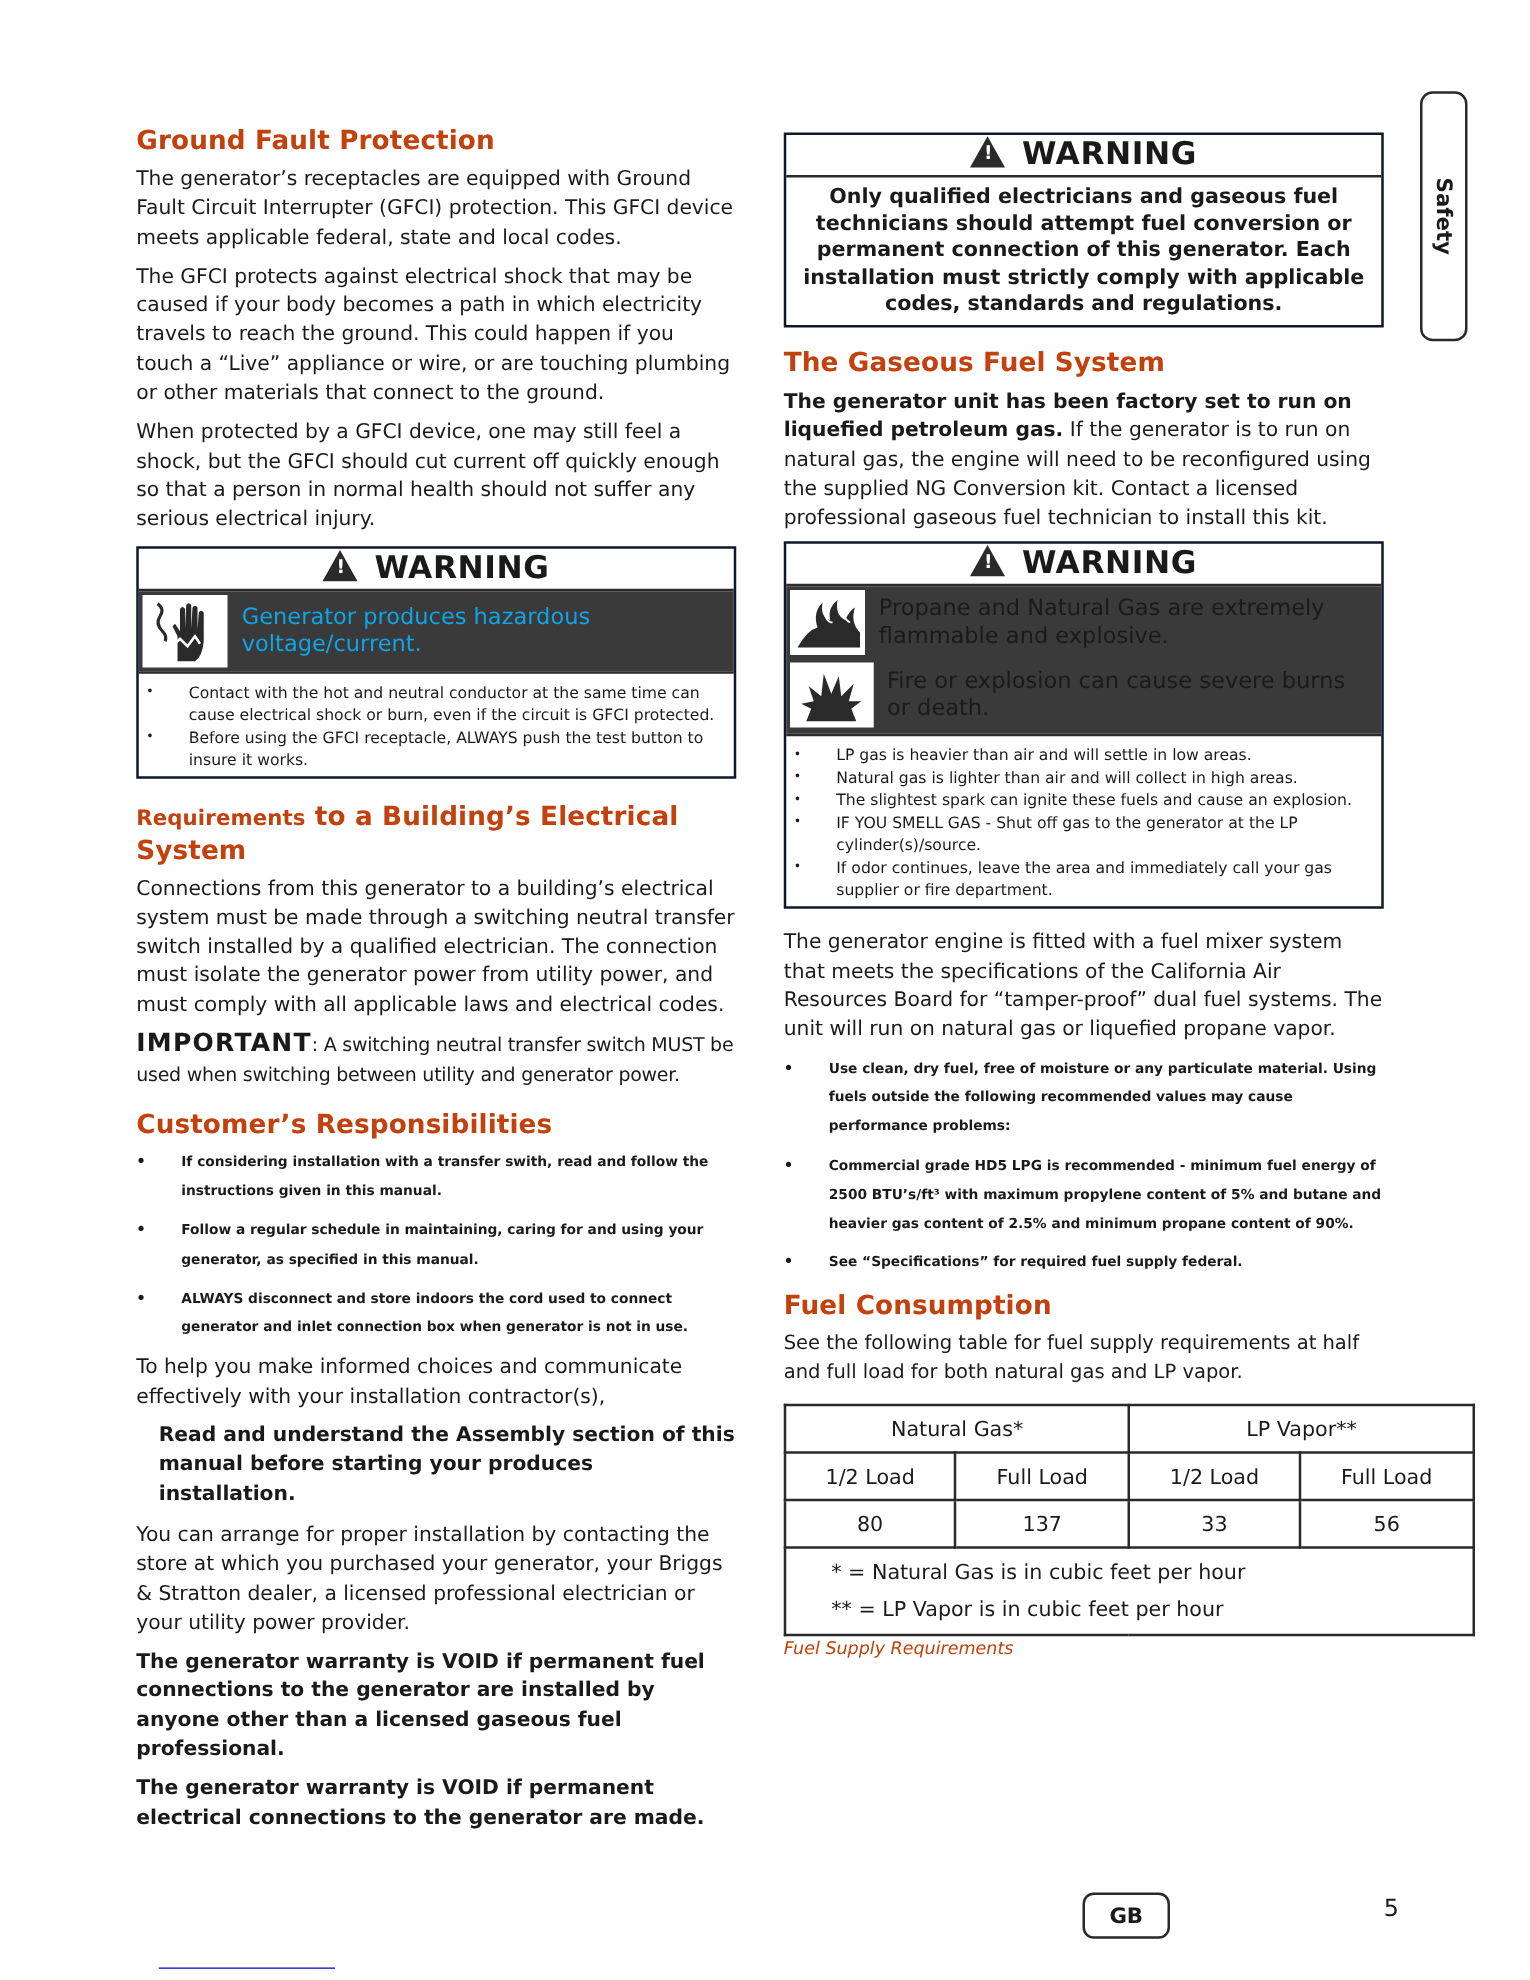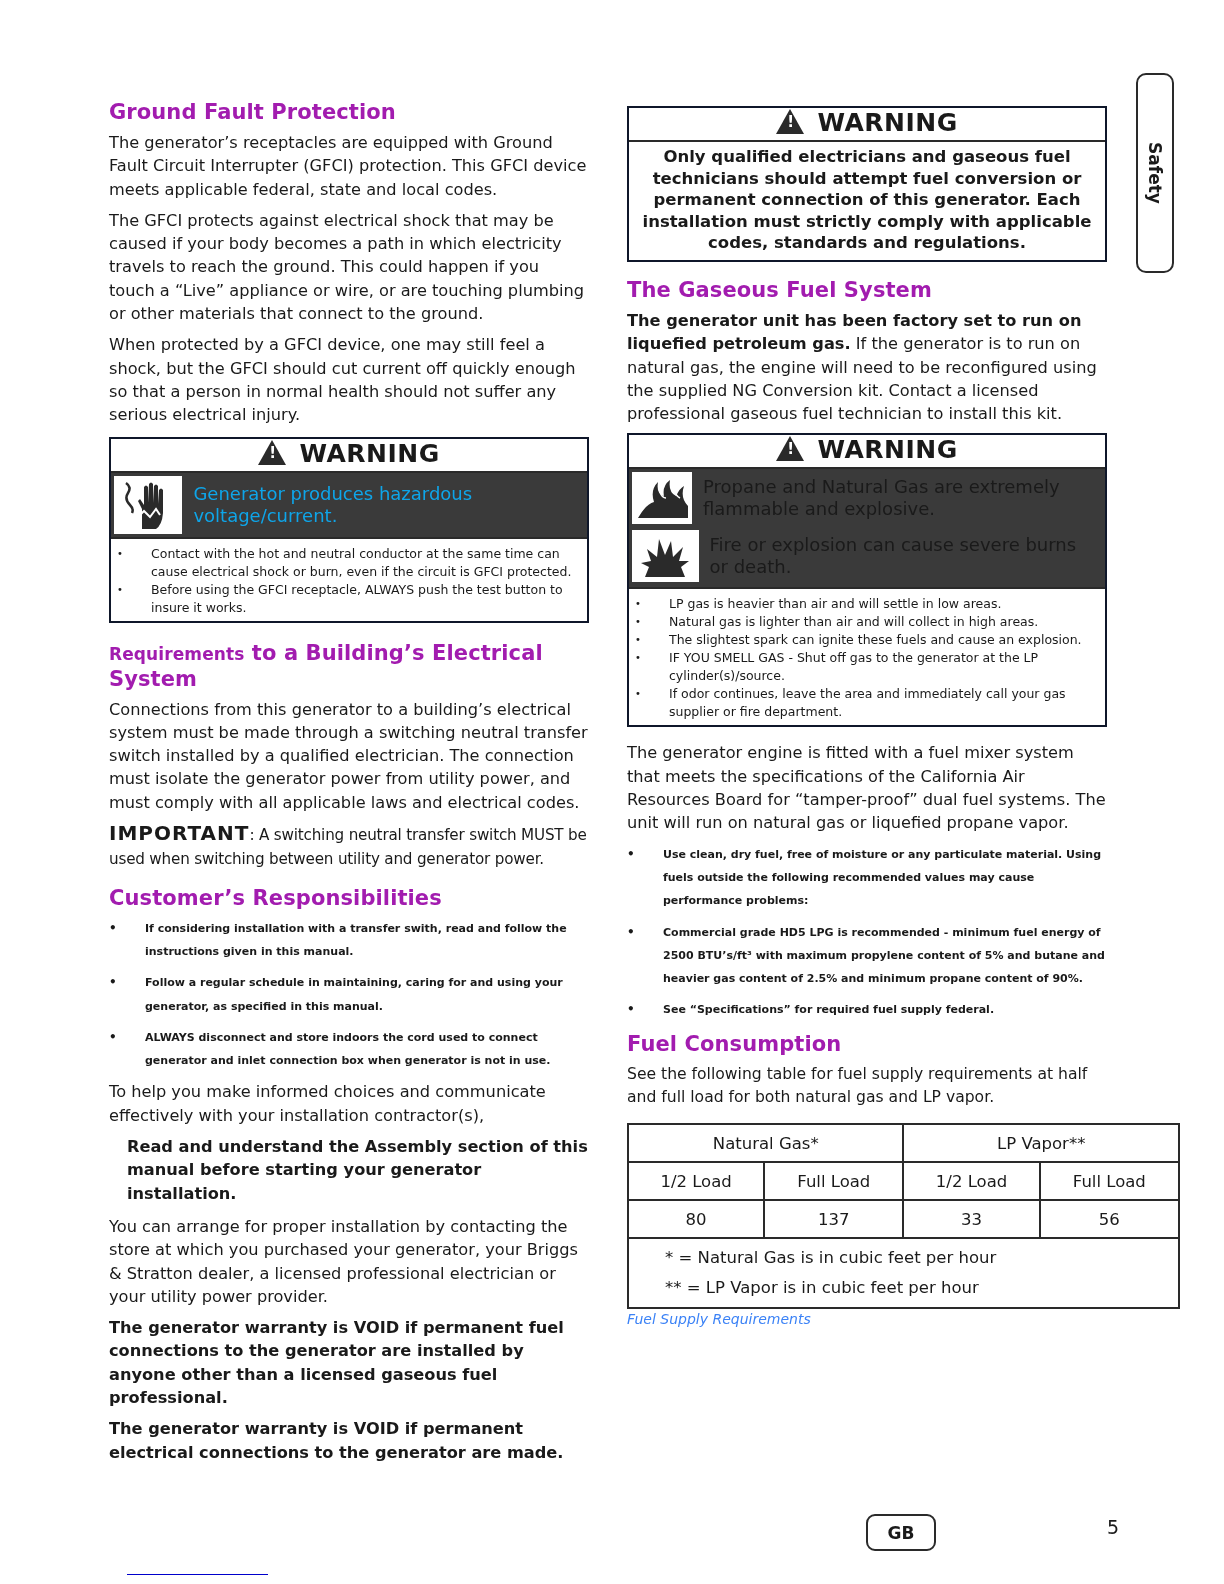--- a/index.html
+++ b/index.html
@@ -1,21 +1,21 @@
 <!DOCTYPE html>
 <html><head>
 <meta charset="utf-8">
 <style>
   html, body { margin: 0; padding: 0; background: #ffffff; }
   body { width: 1224px; height: 1584px; position: relative; overflow: hidden;
          font-family: "DejaVu Sans", sans-serif; color: #1a1a1a; }
   .col { position: absolute; top: 100px; }
   .col-left { left: 109px; width: 480px; }
   .col-right { left: 627px; width: 480px; }
-  h2 { font-size: 21px; font-weight: bold; margin: 0 0 6px 0; line-height: 25px; color: #a21caf; letter-spacing: 0.1px; }
+  h2 { font-size: 21px; font-weight: bold; margin: 0 0 6px 0; line-height: 25px; color: #c2410c; letter-spacing: 0.1px; }
   p { font-size: 16.2px; line-height: 23.3px; margin: 0 0 8px 0; }
   ul.bullets { list-style: none; margin: 0 0 8px 0; padding: 0; }
   ul.bullets li { position: relative; padding-left: 36px; font-size: 11px; line-height: 23.3px; margin-bottom: 8px; font-weight: bold; }
   ul.bullets li::before { content: "•"; position: absolute; left: 0; top: 0; font-size: 12px; }
   .bold { font-weight: bold; }
   .indent-bold { padding-left: 18px; font-weight: bold; font-size: 16.2px; line-height: 23.3px; margin: 0 0 10px 0; }
 
   
   .warn { border: 2px solid #0f172a; margin: 0 0 14px 0; }
   .warn-head { text-align: center; font-weight: bold; font-size: 25px; line-height: 30px; padding: 0 0 2px 0; border-bottom: 2px solid #2a2a2a; letter-spacing: 0.5px; }
@@ -30,21 +30,21 @@
   .warn-body-bold { text-align: center; font-weight: bold; font-size: 16.5px; line-height: 21.6px; padding: 4px 6px 6px 6px; }
 
   .multi-dark-row { display: flex; align-items: stretch; }
   .multi-dark-row .warn-icon-cell { height: 52px; }
   .dark-wrap { background: #3a3a3a; padding-bottom: 2px; }
 
   
   table.fuel { border-collapse: collapse; width: 553px; margin-top: 14px; }
   table.fuel td { border: 2px solid #2a2a2a; text-align: center; font-size: 16.5px; height: 36px; padding: 0; }
   table.fuel td.note { text-align: left; padding: 4px 0 4px 36px; line-height: 30px; }
-  .caption { font-style: italic; font-size: 14px; margin-top: 2px; color: #3b82f6; }
+  .caption { font-style: italic; font-size: 14px; margin-top: 2px; color: #c2410c; }
 
   
   .side-tab { position: absolute; left: 1136px; top: 73px; width: 34px; height: 196px; border: 2px solid #2a2a2a; border-radius: 10px; display: flex; align-items: center; justify-content: center; }
   .side-tab span { transform: rotate(90deg); font-weight: bold; font-size: 17px; white-space: nowrap; }
   .gb-badge { position: absolute; left: 866px; top: 1514px; width: 66px; height: 33px; border: 2px solid #2a2a2a; border-radius: 9px; display: flex; align-items: center; justify-content: center; font-weight: bold; font-size: 17px; }
   .page-num { position: absolute; left: 1107px; top: 1516px; font-size: 19px; }
   .blue-line { position: absolute; left: 127px; top: 1574px; width: 141px; height: 1px; background: #0000cc; }
   .imp { font-size: 20px; font-weight: bold; letter-spacing: 1px; }
   .imp-text { font-size: 15.2px; letter-spacing: -0.2px; }
 </style>
@@ -90,21 +90,21 @@
     <span class="imp">IMPORTANT</span><span class="imp-text">: A switching neutral transfer switch MUST be used when switching between utility and generator power.</span>
   </p>
 
   <h2 style="margin-top:14px;">Customer’s Responsibilities</h2>
   <ul class="bullets">
     <li>If considering installation with a transfer swith, read and follow the instructions given in this manual.</li>
     <li>Follow a regular schedule in maintaining, caring for and using your generator, as specified in this manual.</li>
     <li>ALWAYS disconnect and store indoors the cord used to connect generator and inlet connection box when generator is not in use.</li>
   </ul>
   <p>To help you make informed choices and communicate effectively with your installation contractor(s),</p>
-  <p class="indent-bold">Read and understand the Assembly section of this manual before starting your generator installation.</p>
+  <p class="indent-bold">Read and understand the Assembly section of this manual before starting your produces installation.</p>
   <p>You can arrange for proper installation by contacting the store at which you purchased your generator, your Briggs &amp; Stratton dealer, a licensed professional electrician or your utility power provider.</p>
   <p class="bold">The generator warranty is VOID if permanent fuel connections to the generator are installed by anyone other than a licensed gaseous fuel professional.</p>
   <p class="bold">The generator warranty is VOID if permanent electrical connections to the generator are made.</p>
 </div>
 
 <div class="col col-right" style="top:106px;">
   <div class="warn">
     <div class="warn-head">
       <span class="tri"></span>
       <span>WARNING</span>

